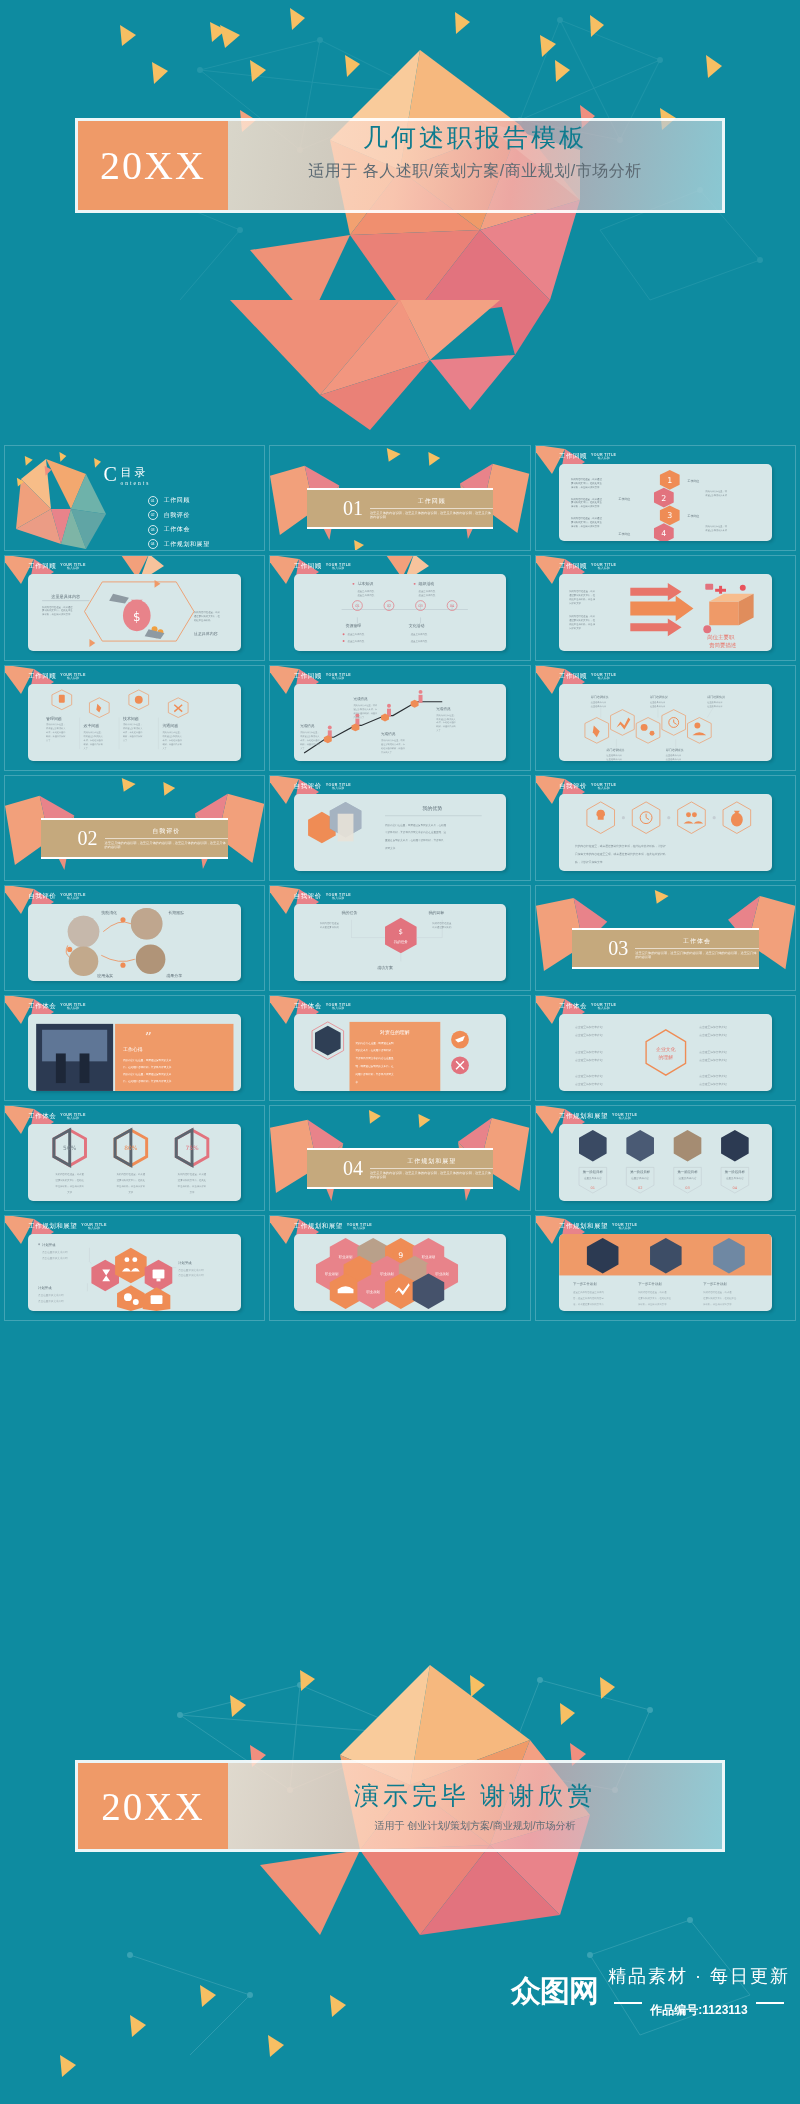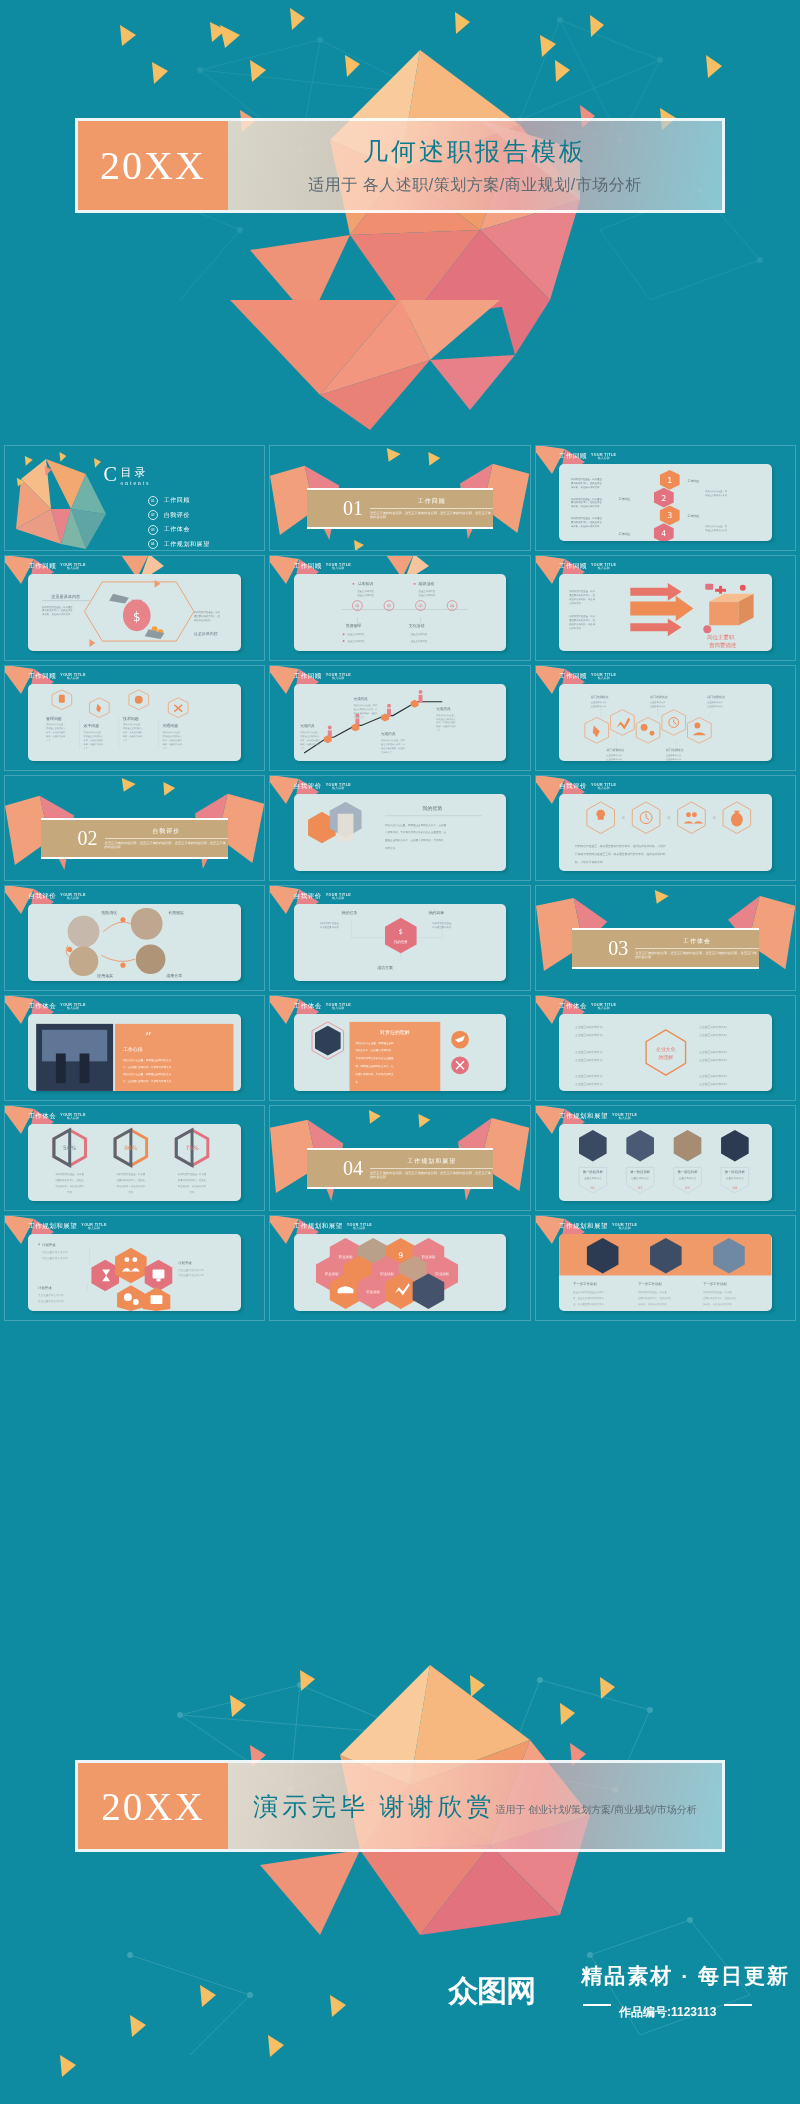--- a/index.html
+++ b/index.html
@@ -23,21 +23,21 @@
   }
   .hero-year {
     width:150px; background:#ef9a68; color:#fff;
     display:flex; align-items:center; justify-content:center;
     font-family:"Liberation Serif","DejaVu Serif",serif;
     font-size:40px; letter-spacing:2px; line-height:1;
   }
   .hero-right {
     flex:1; position:relative;
     background:linear-gradient(100deg, rgba(252,227,209,.85) 0%, rgba(250,210,190,.8) 35%, rgba(233,170,175,.7) 58%, rgba(168,215,223,.8) 100%);
-    display:flex; flex-direction:column; align-items:center; justify-content:center;
+    display:flex; flex-direction:column; align-items:center; 
   }
   .hero-title { font-size:25px; color:#0d7b8e; letter-spacing:3px; font-family:"Liberation Serif","DejaVu Serif",serif; }
   .hero-sub { font-size:16px; color:#5d6b74; margin-top:7px; letter-spacing:.5px; }
 
   
   .grid {
     position:absolute; left:4px; top:445px; width:792px;
     display:grid; grid-template-columns:repeat(3, 1fr);
     gap:4px;
   }
@@ -90,34 +90,34 @@
   .closing-band {
     position:absolute; left:75px; top:105px; width:650px; height:92px;
     border:3px solid rgba(255,255,255,.92); display:flex; z-index:6;
   }
   .closing-year {
     width:150px; background:#ef9a68; color:#fff; display:flex; align-items:center; justify-content:center;
     font-family:"Liberation Serif","DejaVu Serif",serif; font-size:39px; letter-spacing:2px;
   }
   .closing-right {
     flex:1; background:linear-gradient(100deg, rgba(252,228,212,.88) 0%, rgba(250,205,186,.8) 38%, rgba(236,176,178,.7) 62%, rgba(168,215,223,.85) 100%);
-    display:flex; flex-direction:row; align-items:center; justify-content:center;
+    display:flex; flex-direction:column; align-items:center; justify-content:center;
   }
   .closing-title { font-size:25px; color:#0d7b8e; letter-spacing:4px; font-family:"Liberation Serif","DejaVu Serif",serif; }
   .closing-sub { font-size:10px; color:#5d6b74; margin-top:7px; }
 
   
   .wm {
     position:absolute; left:0; top:1962px; width:800px; height:58px; z-index:40;
     display:flex; align-items:center; justify-content:flex-end; padding-right:10px; gap:10px;
   }
   .wm-logo { display:flex; align-items:center; gap:3px; }
   .wm-glyph { font-size:30px; color:#fff; font-weight:bold; line-height:1; letter-spacing:-1px; font-family:Liberation Serif, serif;}
   .wm-text { display:flex; flex-direction:column; align-items:center; }
-  .wm-main { font-size:21px; color:#fff; letter-spacing:2px; font-weight:bold;margin-left:36px; }
+  .wm-main { font-size:18px; color:#fff; letter-spacing:2px; font-weight:normal; }
   .wm-id { font-size:12px; color:#fff; margin-top:14px; font-weight:bold; }
   .wm-id-wrap { display:flex; align-items:center; gap:8px; }
   .wm-rule { width:28px; height:1.5px; background:#fff; }
 </style>
 </head>
 <body>
 
 <div class="page">
 
   <div class="hero">

